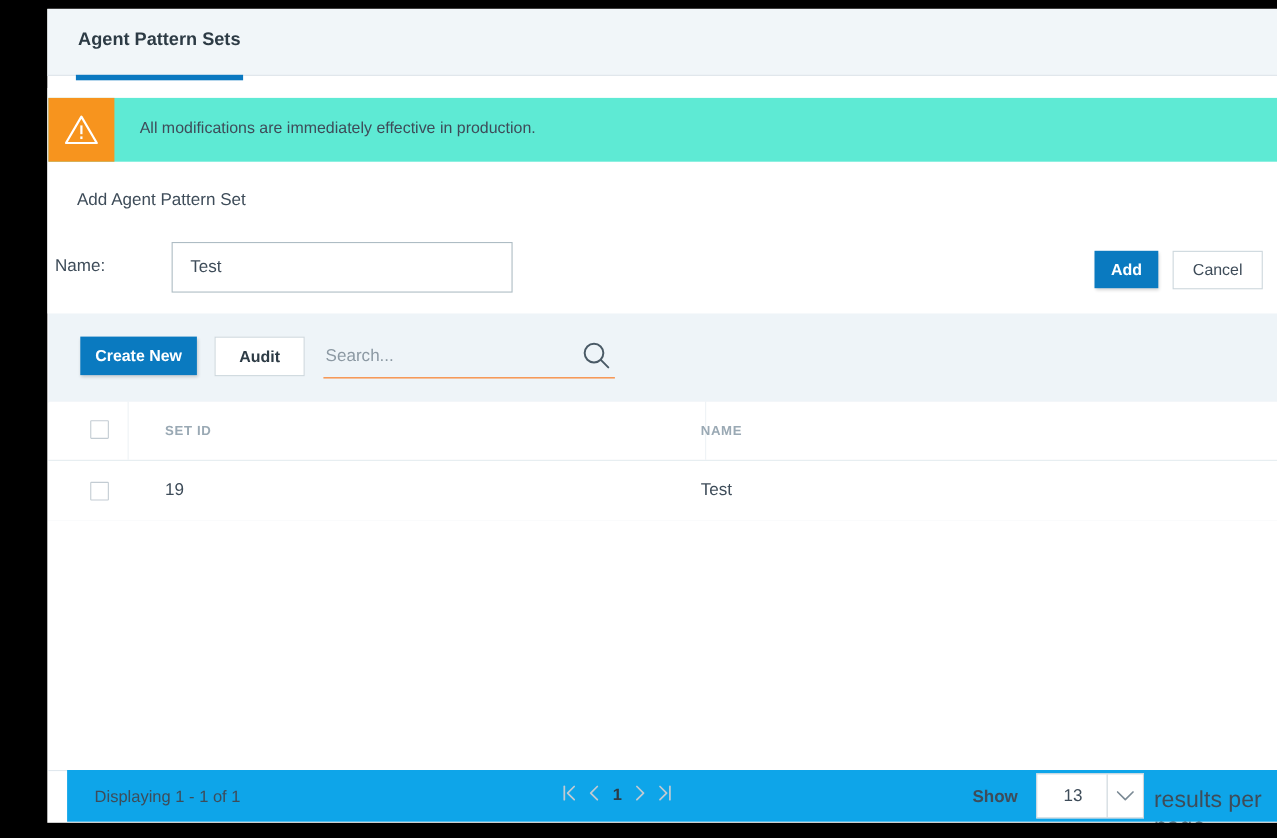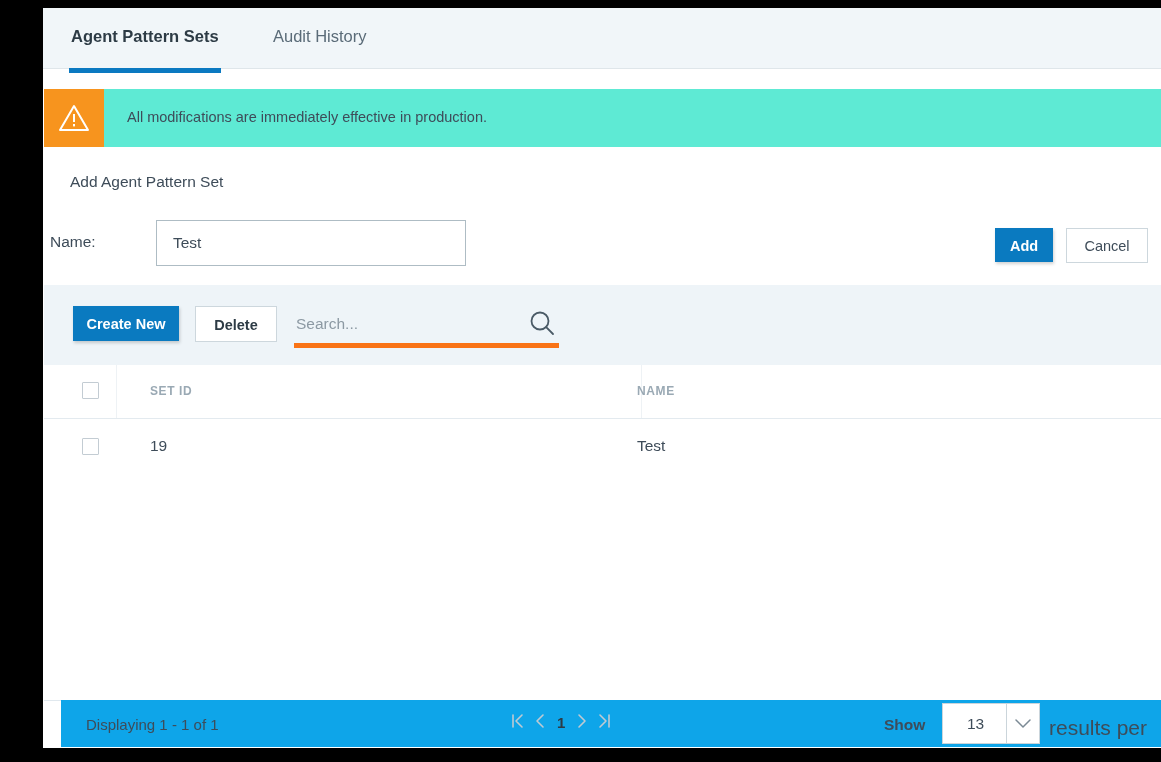--- a/index.html
+++ b/index.html
@@ -198,21 +198,21 @@
     color: #2d3b45;
     border: 1px solid #cdd7dd;
     font-weight: bold;
   }
   .search-wrap {
     position: absolute;
     left: 250px;
     top: 20px;
     width: 265px;
     height: 38px;
-    border-bottom: 5px solid #f97316;
+    border-bottom: 1px solid #f97316;
   }
   .search-input {
     position: absolute;
     left: 0; top: 0;
     width: 215px;
     height: 36px;
     border: none;
     background: transparent;
     outline: none;
     font-family: "Liberation Sans", sans-serif;
@@ -394,21 +394,20 @@
   }
 </style>
 </head>
 <body>
 
 <div class="screen">
   <div class="window">
 
     <div class="tabbar">
       <div class="tab active tab-1">Agent Pattern Sets</div>
-      <div class="tab tab-2">Audit History</div>
     </div>
 
     <div class="banner">
       <div class="banner-inner">
         <div class="banner-icon">
           <svg width="32" height="32" viewBox="0 0 32 32" aria-hidden="true">
             <path d="M16 4 L30 28 L2 28 Z" fill="none" stroke="#ffffff" stroke-width="2" stroke-linejoin="round"></path>
             <rect x="15" y="12" width="2" height="8" fill="#ffffff"></rect>
             <rect x="15" y="22" width="2" height="2.4" fill="#ffffff"></rect>
           </svg>
@@ -420,21 +419,21 @@
     <div class="form-area">
       <div class="form-title">Add Agent Pattern Set</div>
       <div class="form-label">Name:</div>
       <input class="name-input" type="text" value="Test" style="">
       <button class="btn btn-add">Add</button>
       <button class="btn btn-cancel">Cancel</button>
     </div>
 
     <div class="toolbar">
       <button class="btn btn-create">Create New</button>
-      <button class="btn btn-delete">Delete</button>
+      <button class="btn btn-delete">Audit</button>
       <div class="search-wrap">
         <input class="search-input" type="text" placeholder="Search..." style="">
         <span class="search-icon">
           <svg width="30" height="30" viewBox="0 0 30 30" aria-hidden="true">
             <circle cx="13" cy="12" r="8.5" fill="none" stroke="#4a5a66" stroke-width="1.8"></circle>
             <line x1="19.2" y1="18.2" x2="26" y2="25" stroke="#4a5a66" stroke-width="1.8" stroke-linecap="round"></line>
           </svg>
         </span>
       </div>
     </div>

